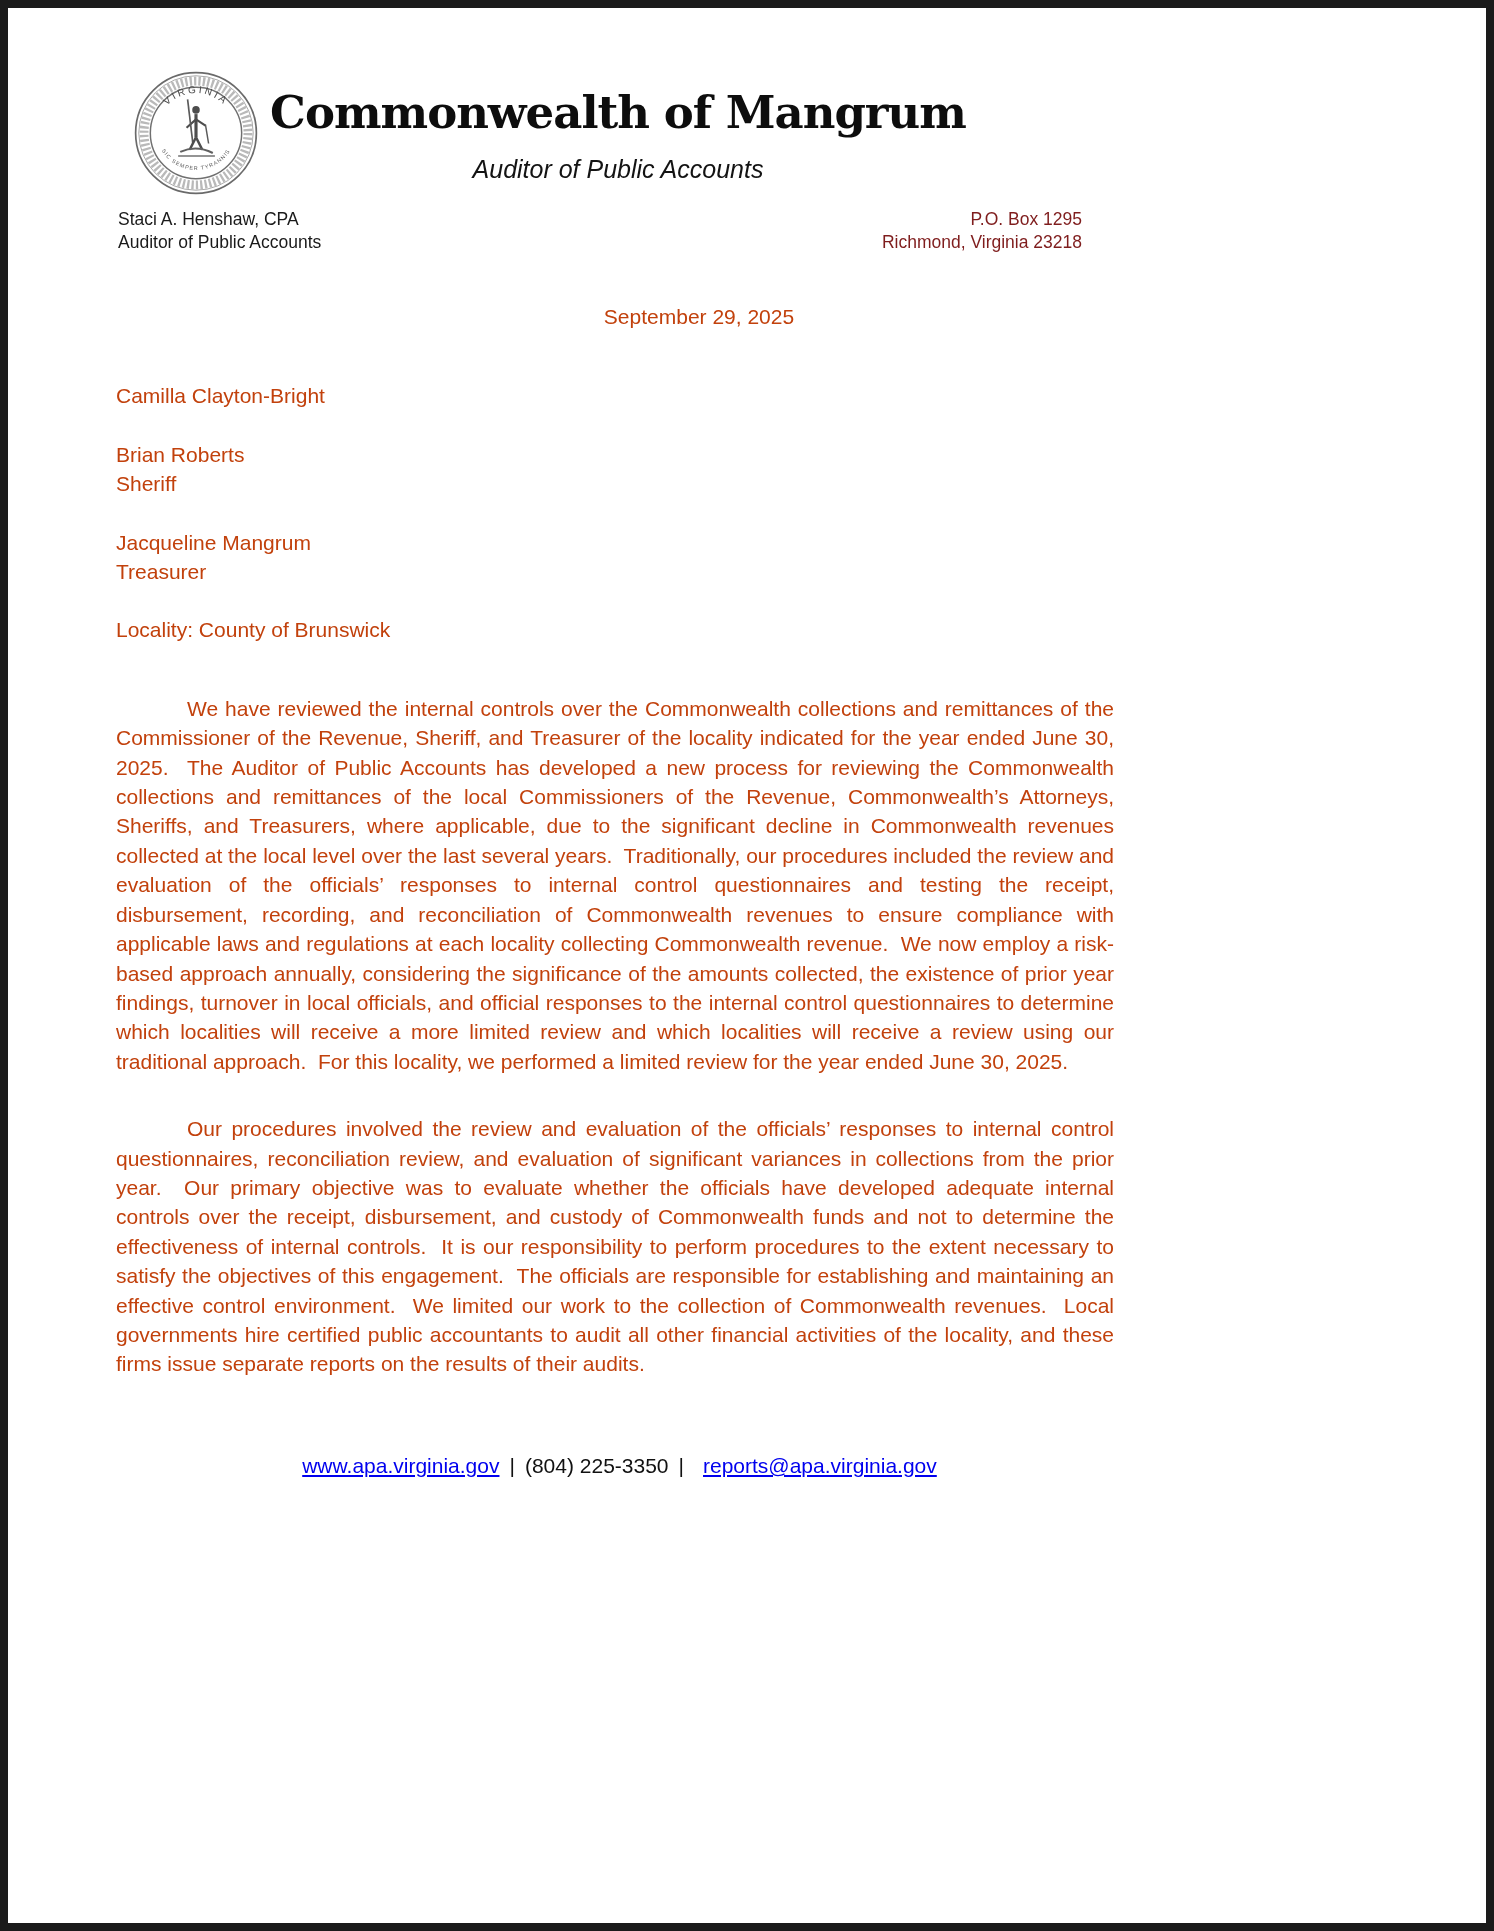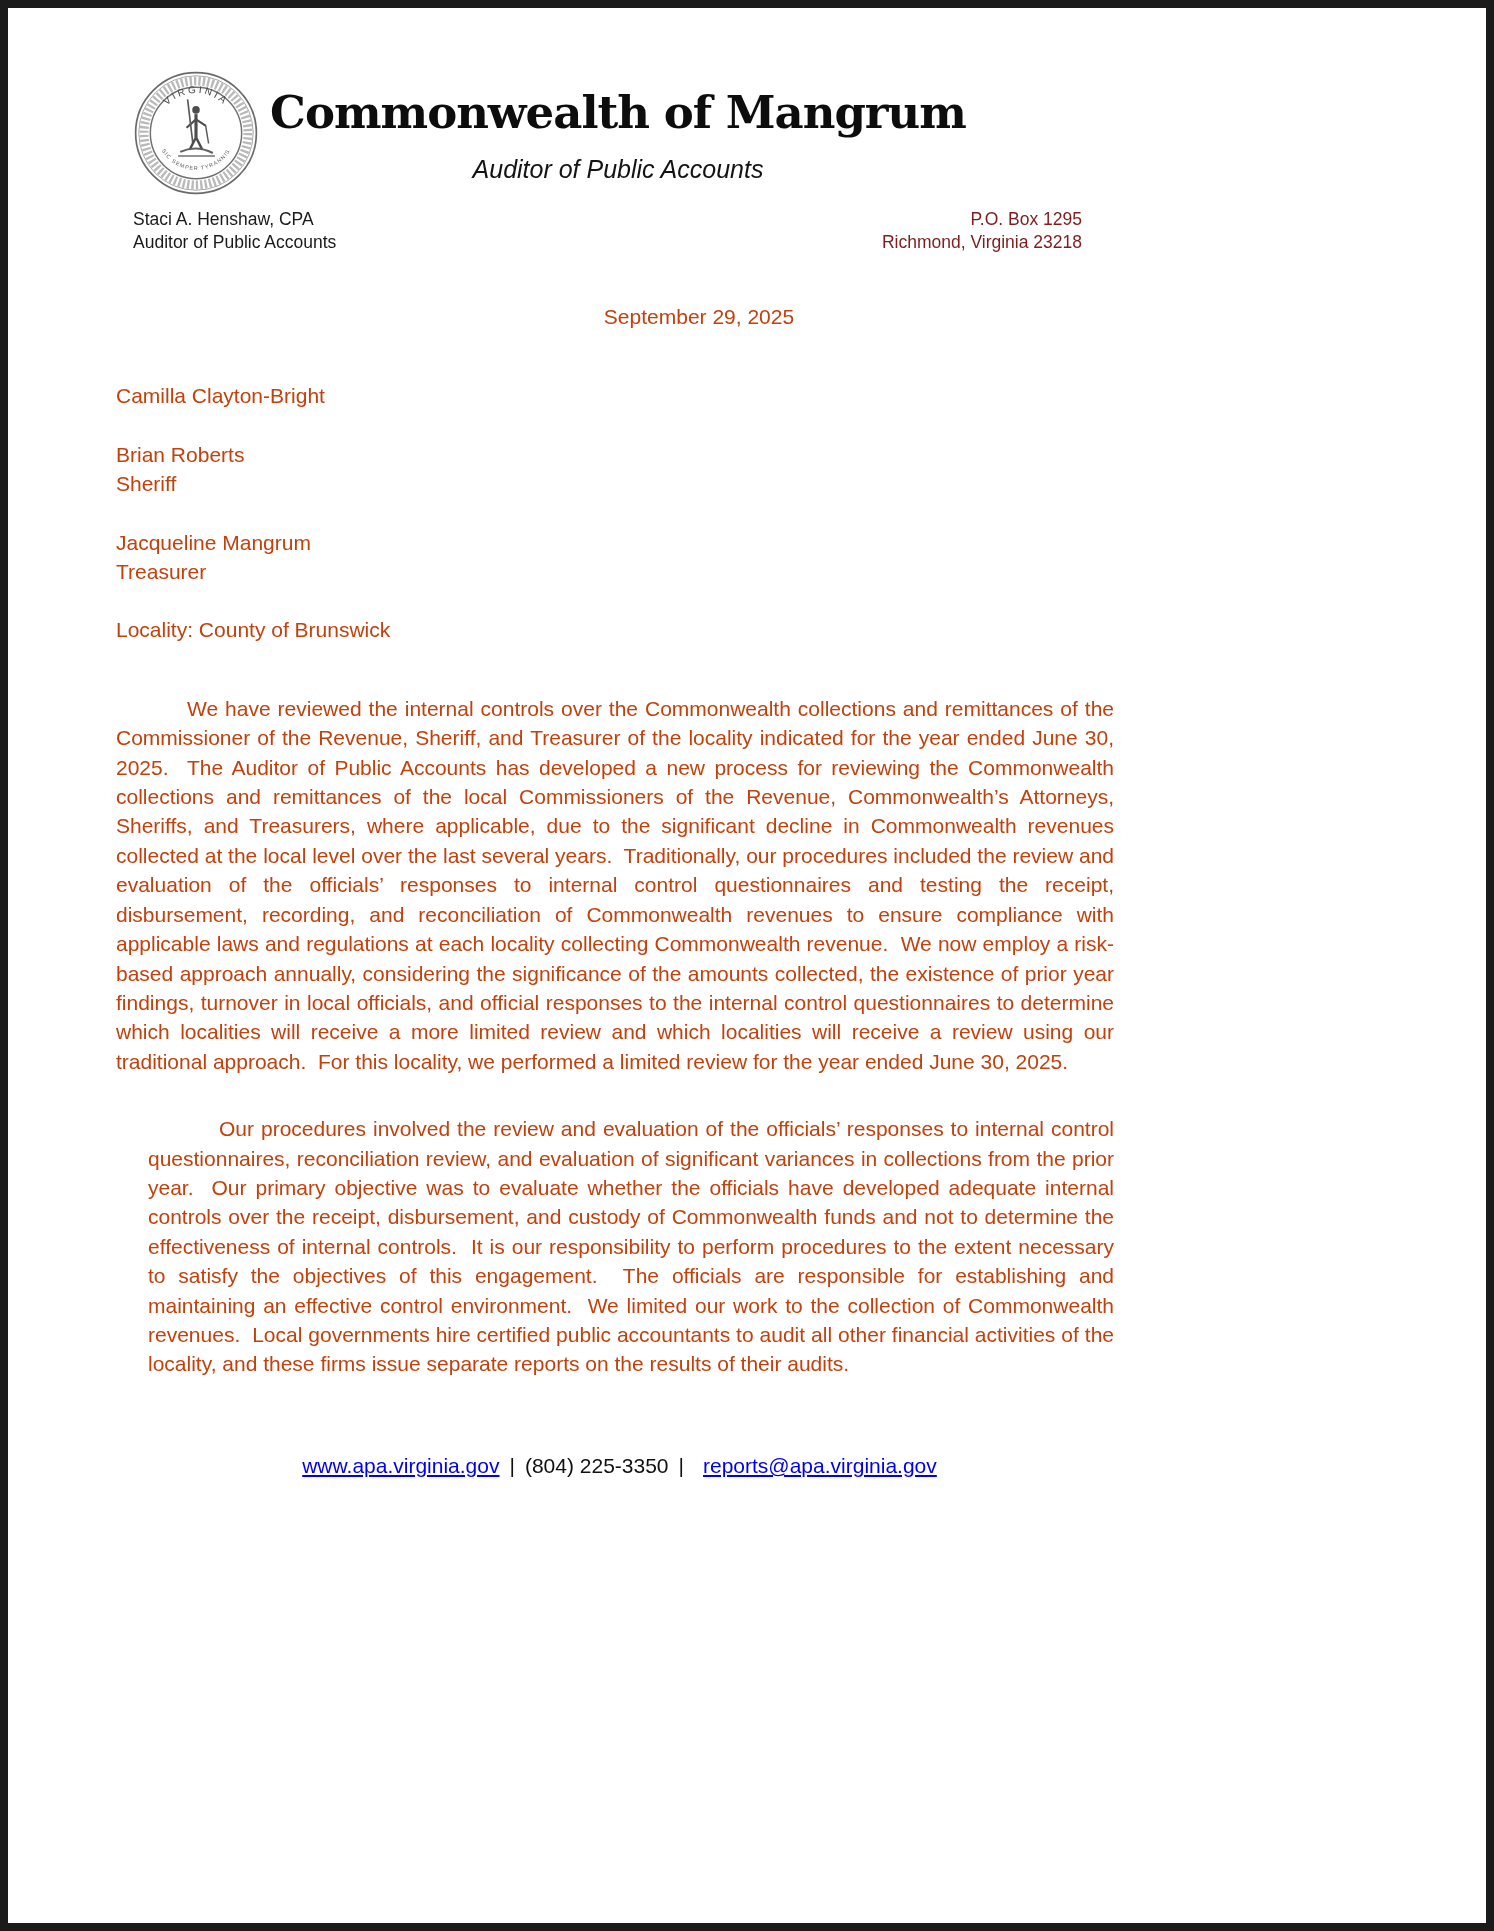--- a/index.html
+++ b/index.html
@@ -39,21 +39,21 @@
     color: #0d0d0d;
   }
   .masthead-subtitle {
     margin-top: 16px;
     font-style: italic;
     font-size: 25px;
     color: #131313;
   }
   .official-block {
     position: absolute;
-    left: 125px;
+    left: 110px;
     top: 200px;
     font-size: 17.5px;
     line-height: 23px;
     color: #1a1a1a;
   }
   .address-block {
     position: absolute;
     right: 404px;
     top: 200px;
     text-align: right;
@@ -77,21 +77,21 @@
     padding-left: 168px;
   }
   .recipients { margin-top: 50px; }
   .recipient { margin-bottom: 29px; }
   .locality-line { margin-top: 0; }
   .body-par {
     margin: 49px 0 0 0;
     text-align: justify;
     text-indent: 71px;
   }
-  .body-par + .body-par { margin-top: 38px; margin-left: 32px; }
+  .body-par + .body-par { margin-top: 38px; }
 
   
   .page-footer {
     position: absolute;
     left: 108px;
     top: 1446px;
     width: 998px;
     text-align: center;
     font-size: 21px;
   }

